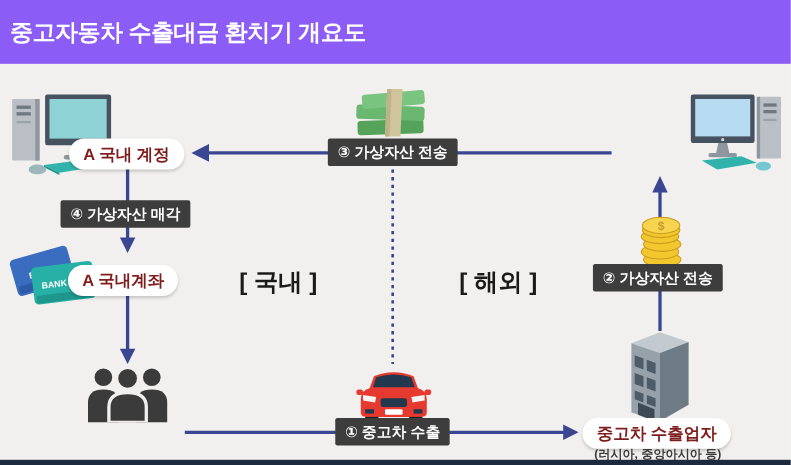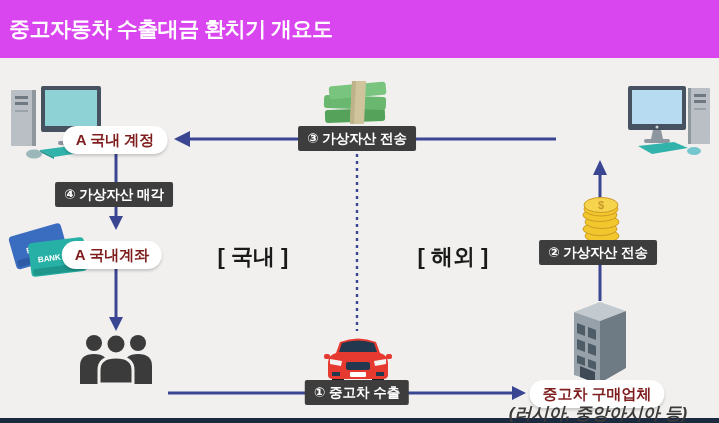--- a/index.html
+++ b/index.html
@@ -5,21 +5,21 @@
   html,body{margin:0;padding:0;background:#e8e8e8;}
   *{box-sizing:border-box;}
   #stage{
     position:relative;width:719px;height:423px;overflow:hidden;
     background:#f1f0ee;
     font-family:"Liberation Sans","DejaVu Sans",sans-serif;
   }
   
   .header{
     position:absolute;left:0;top:0;width:719px;height:58px;
-    background:#d946ef;display:flex;align-items:center;
+    background:#8b5cf6;display:flex;align-items:center;
   }
   .header .title{
     color:#ffffff;font-size:21px;font-weight:800;padding-left:9px;
     letter-spacing:-0.5px;white-space:nowrap;
   }
   .bottom-strip{
     position:absolute;left:0;bottom:0;width:719px;height:5px;background:#1c2a40;
   }
   
   #connectors{position:absolute;left:0;top:0;z-index:1;}
@@ -44,21 +44,21 @@
     padding:0 9px;white-space:nowrap;
     font-size:13.5px;font-weight:600;color:#ffffff;
   }
   
   .region{
     position:absolute;z-index:2;transform:translate(-50%,-50%);
     font-size:22px;font-weight:800;color:#1a1a1a;white-space:nowrap;
   }
   .caption{
     position:absolute;z-index:3;transform:translate(-50%,-50%);
-    font-size:17px;font-weight:700;color:#3a3a3a;white-space:nowrap;font-style:italic;
+    font-size:11px;font-weight:700;color:#3a3a3a;white-space:nowrap;
   }
 </style>
 </head>
 <body>
 
 <div id="stage">
 
   <div class="header">
     <div class="title">중고자동차 수출대금 환치기 개요도</div>
   </div>
@@ -217,20 +217,20 @@
       <polygon points="20,31 28,34 28,44 20,41"></polygon>
       <polygon points="9,43 17,46 17,56 9,53"></polygon>
       <polygon points="20,47 28,50 28,60 20,57"></polygon>
       <polygon points="9,59 17,62 17,70 9,67"></polygon>
       <polygon points="20,63 28,66 28,74 20,71"></polygon>
     </g>
     <polygon points="12,70 27,76 27,87 12,81" fill="#3e4a55"></polygon>
   </svg>
 
   <div class="pill" style="left:597px;top:380px;">
-    <span>중고차 구매업체</span>
+    <span>중고차 수출업자</span>
   </div>
 
   <div class="caption" style="left:598px;top:413px;">(러시아, 중앙아시아 등)</div>
 
   <div class="bottom-strip"></div>
 
 </div>
 
 </body></html>

